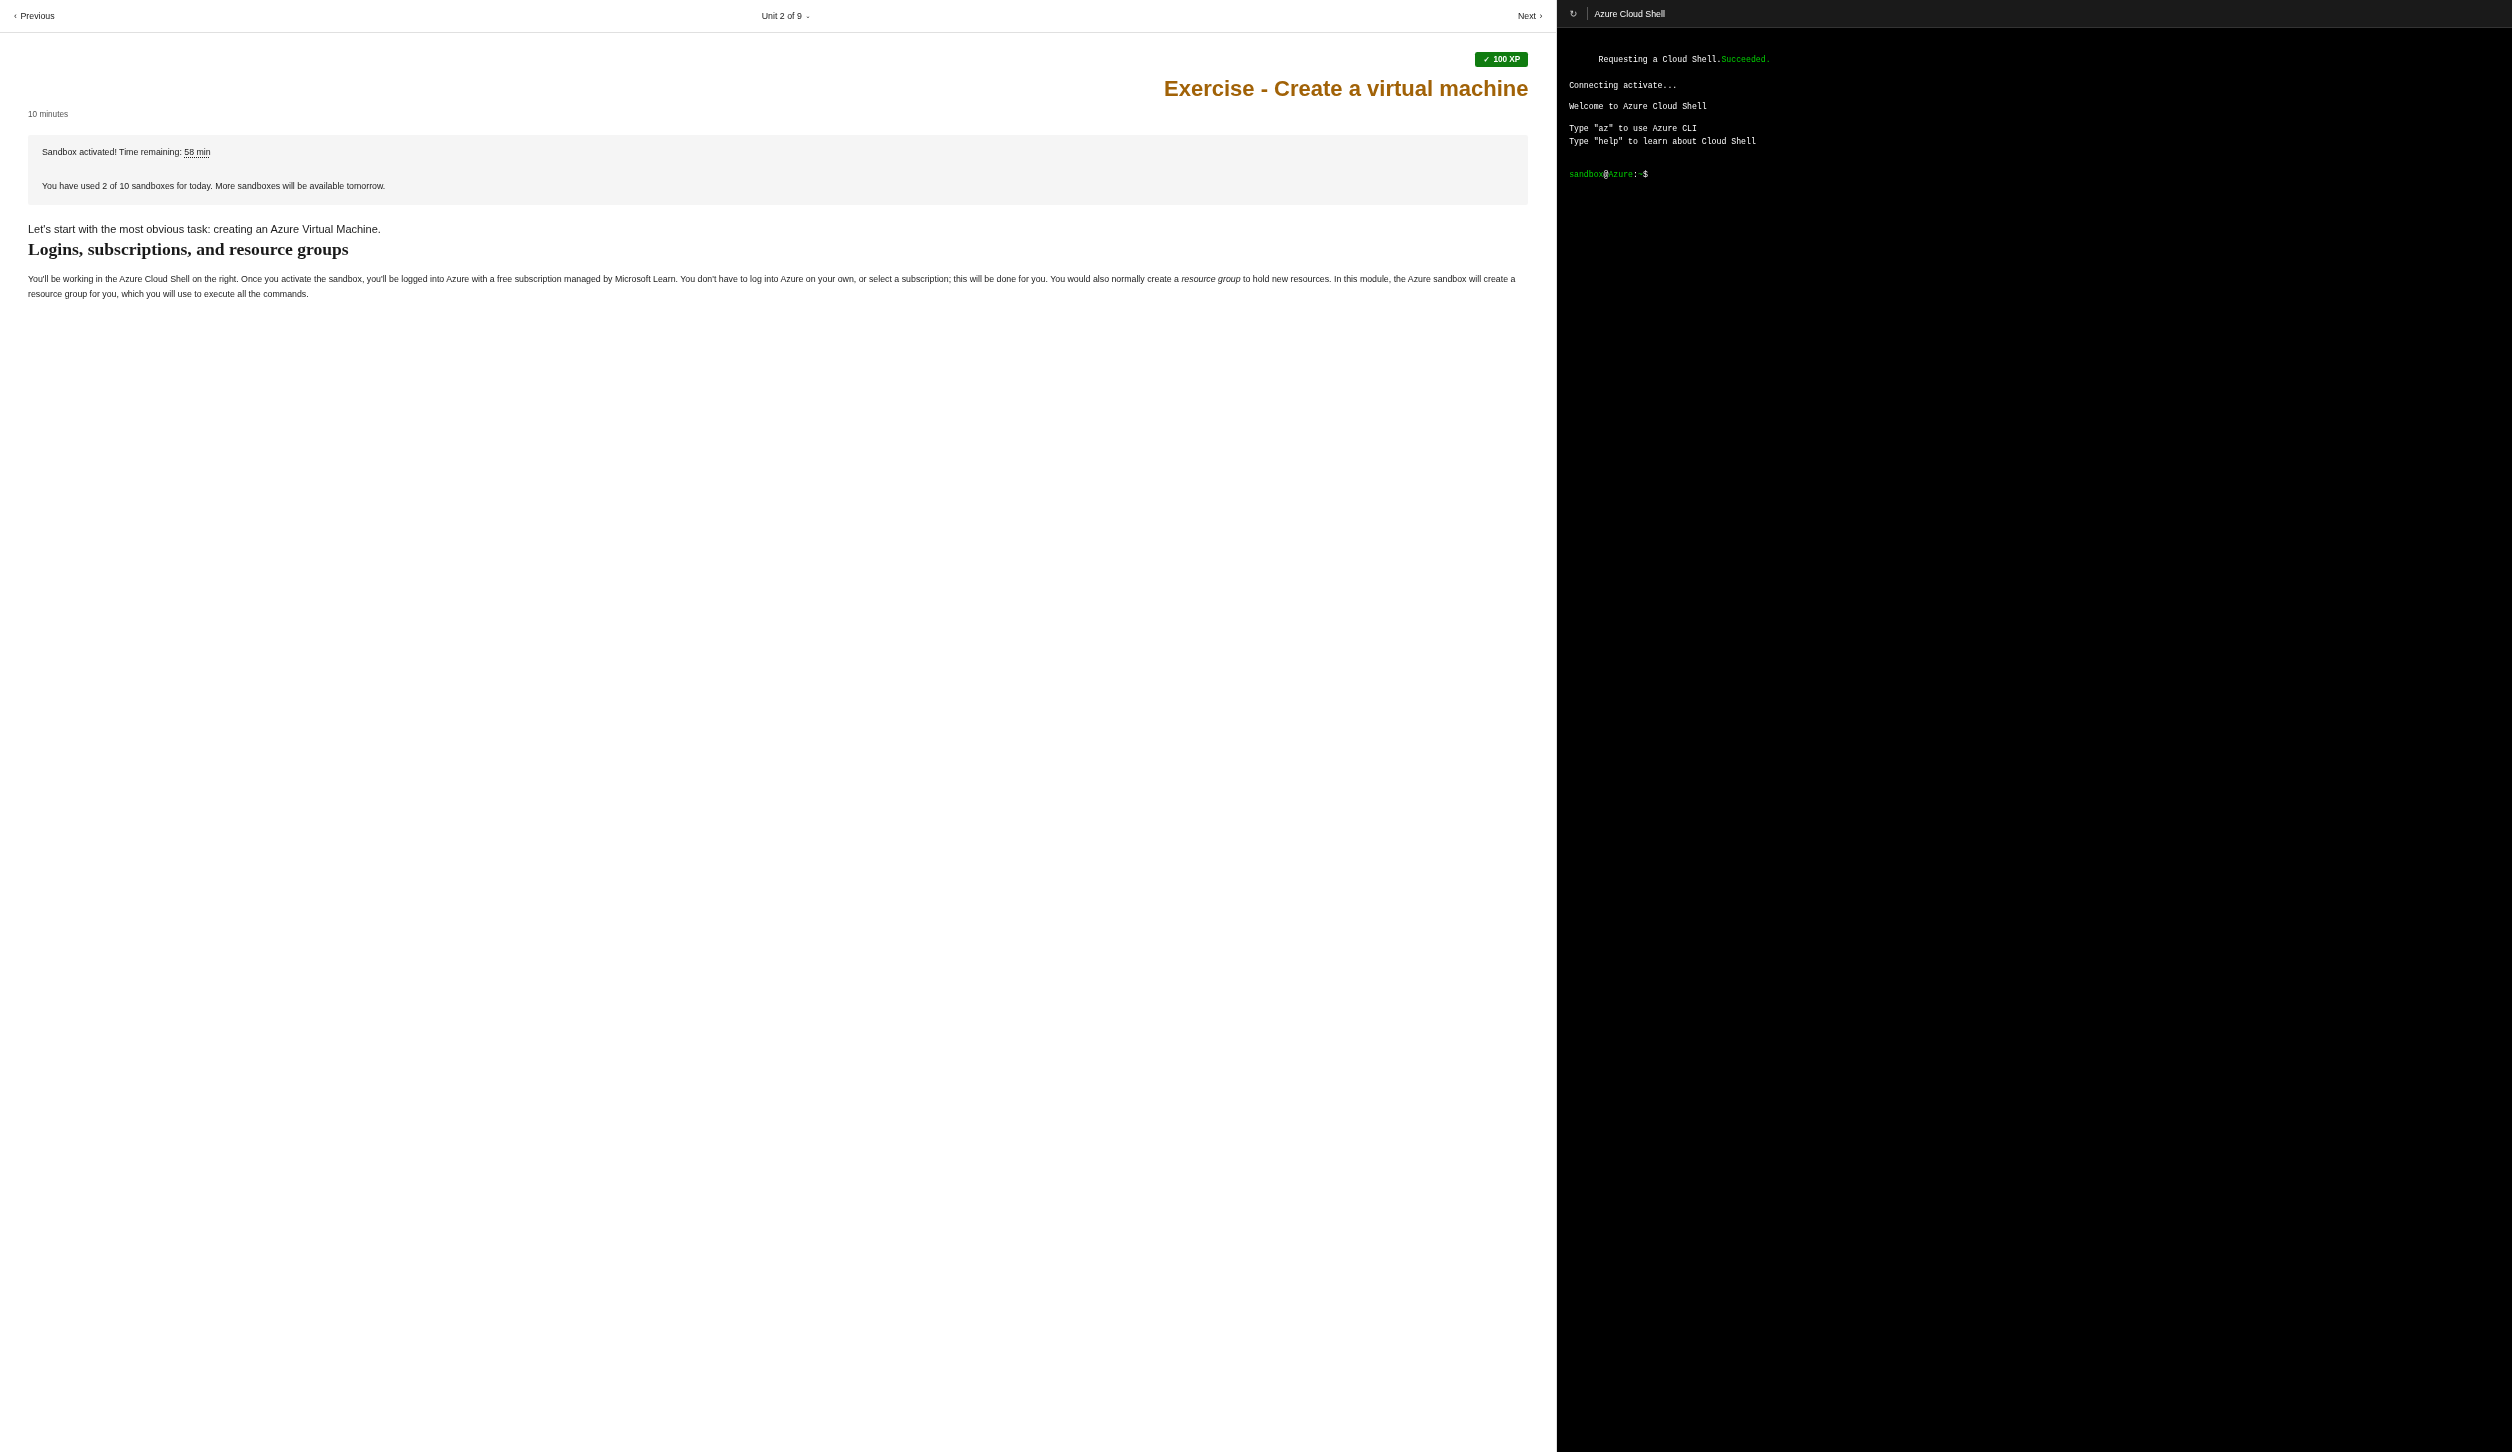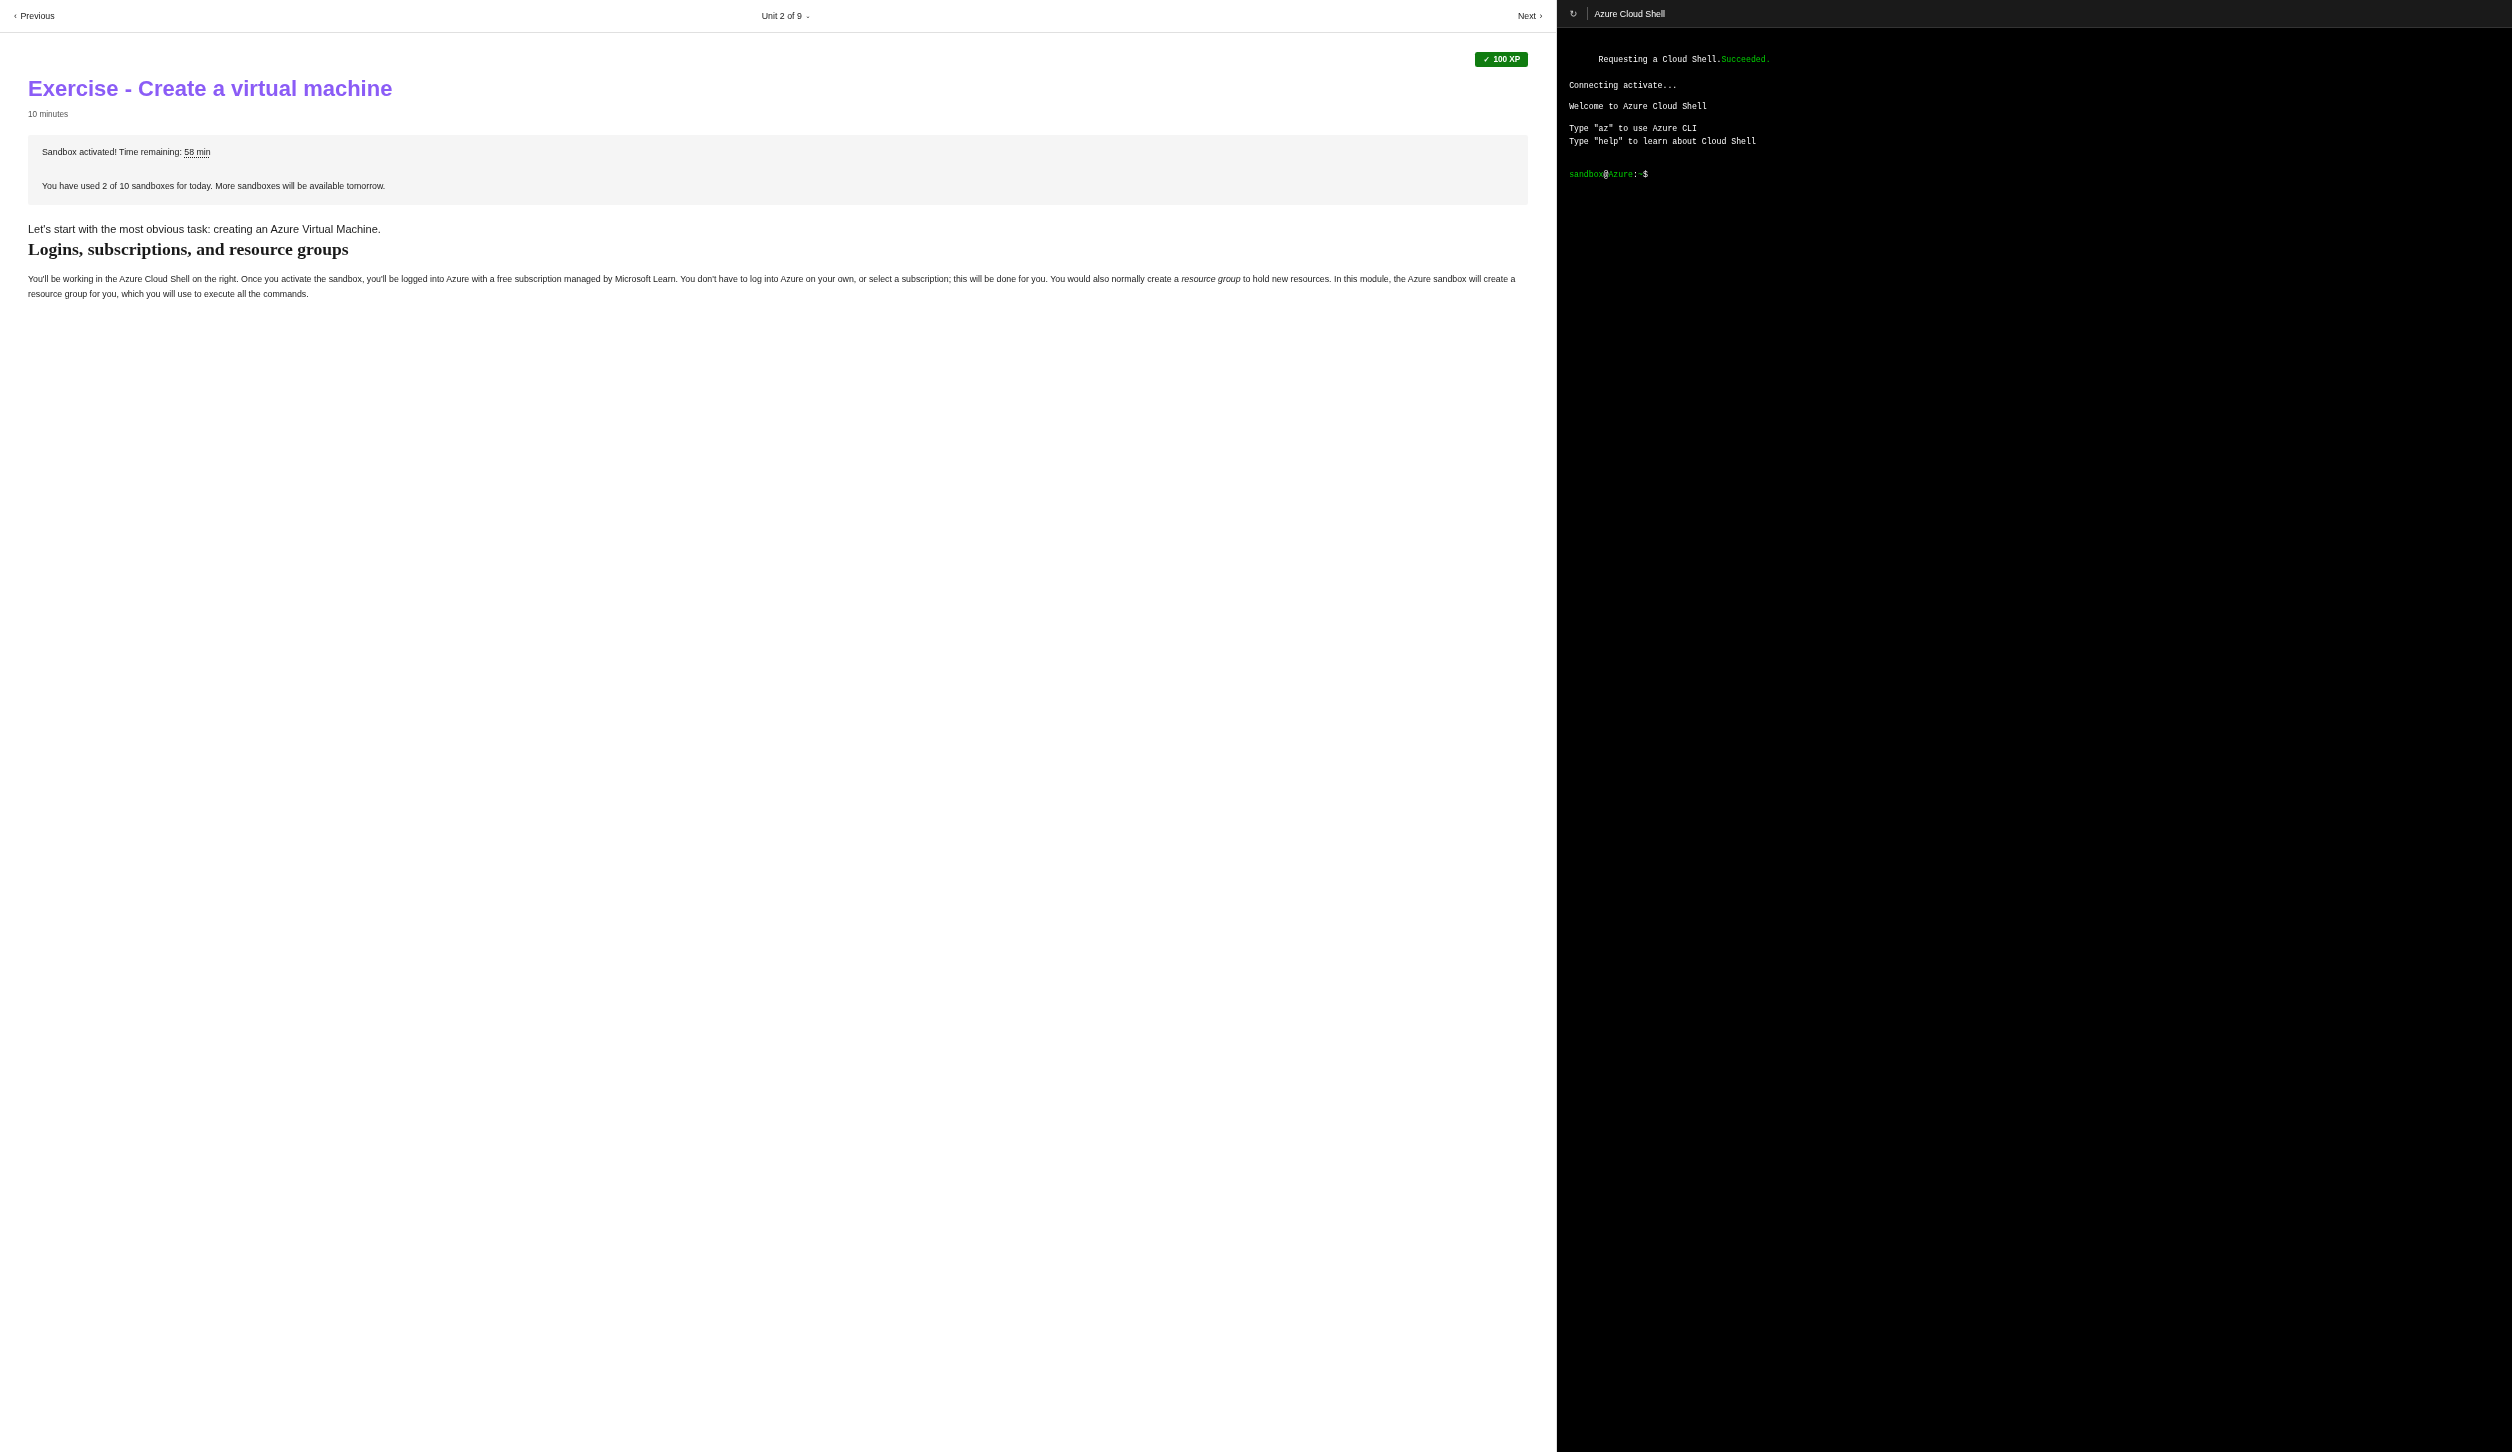--- a/index.html
+++ b/index.html
@@ -102,23 +102,24 @@
     }
 
     .checkmark {
       font-size: 7.6px;
     }
 
     
     .page-title {
       font-size: 22px;
       font-weight: 700;
-      color: #8b5cf6;
+      color: #a16207;
       line-height: 1.2;
       margin-bottom: 7px;
+      text-align: right;
     }
 
     .time-estimate {
       font-size: 8.2px;
       color: #555;
       margin-bottom: 16.4px;
     }
 
     
     .sandbox-box {

